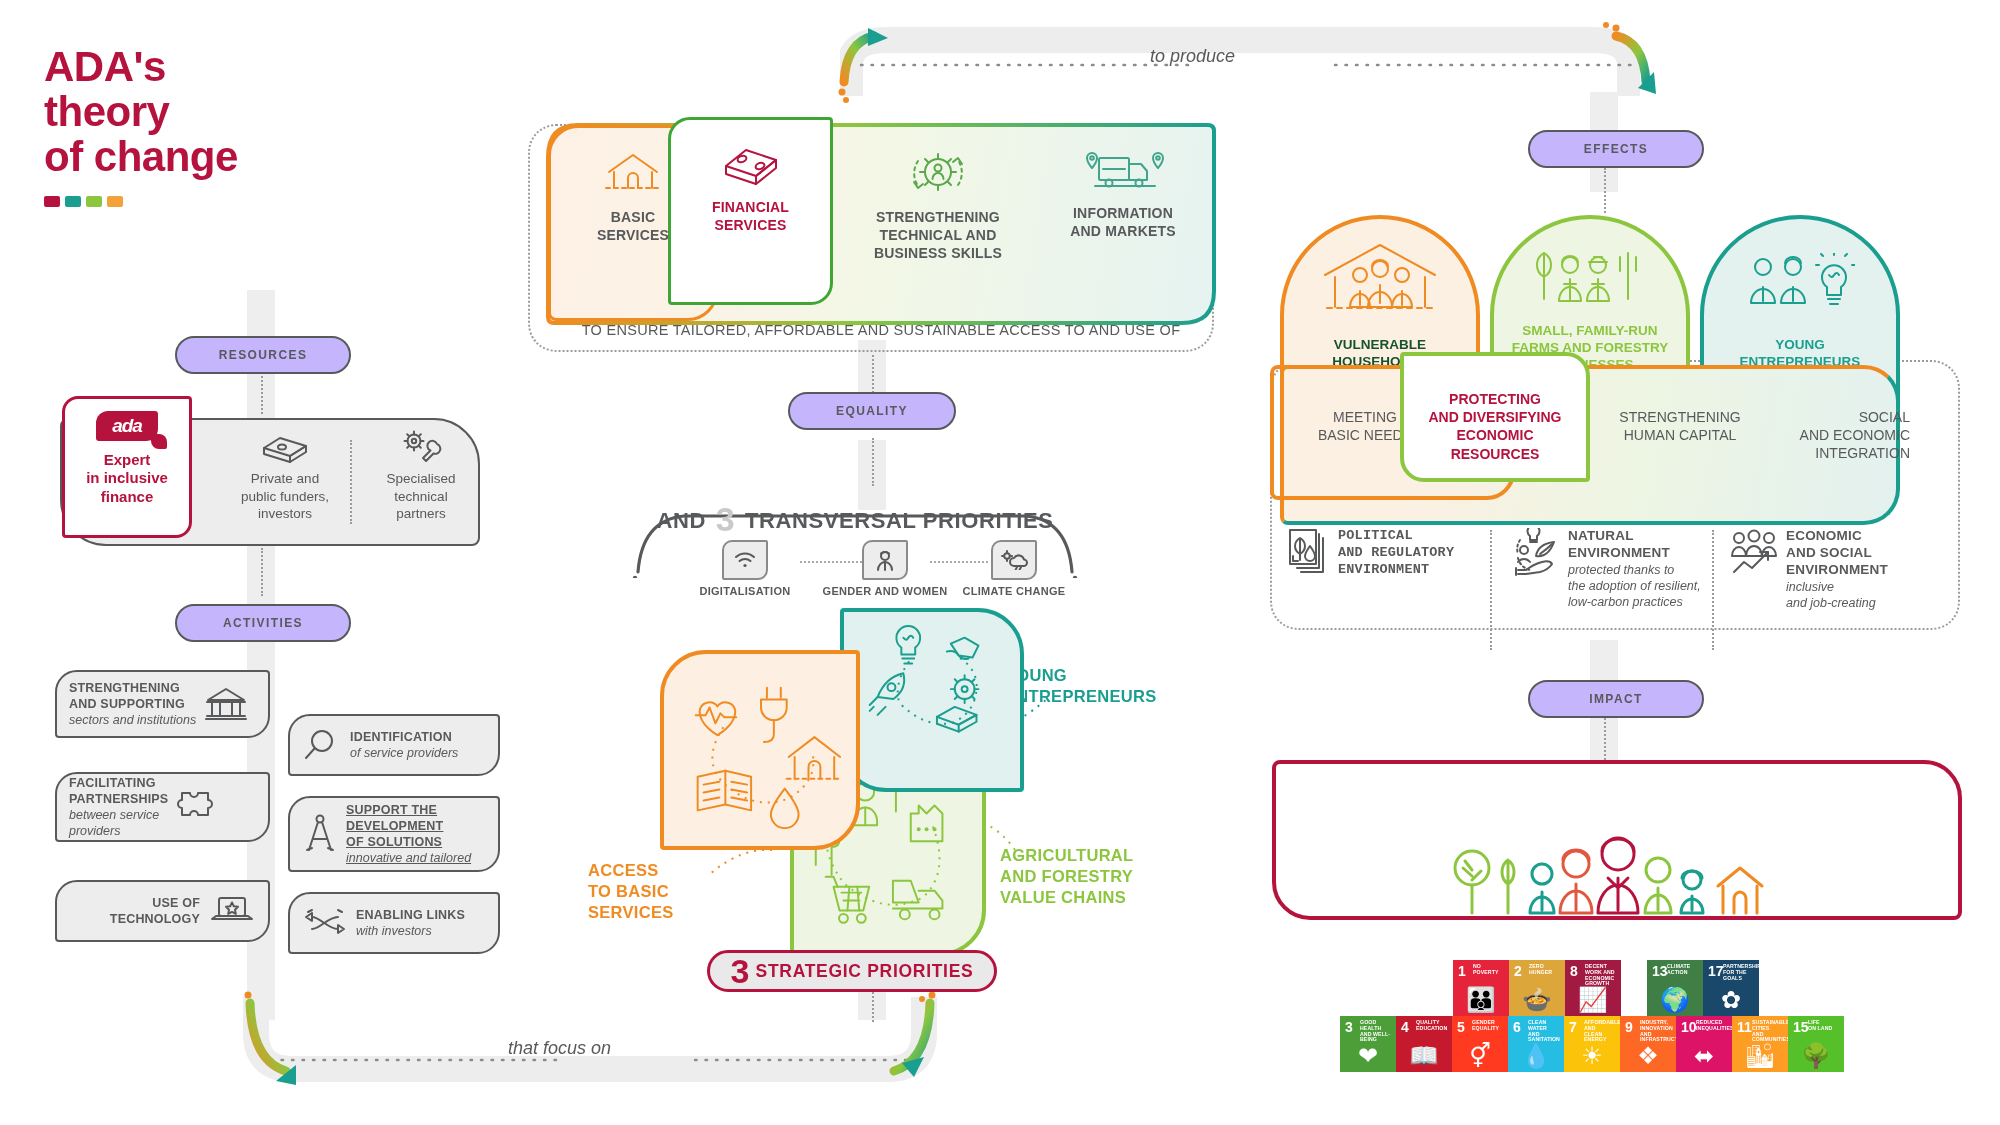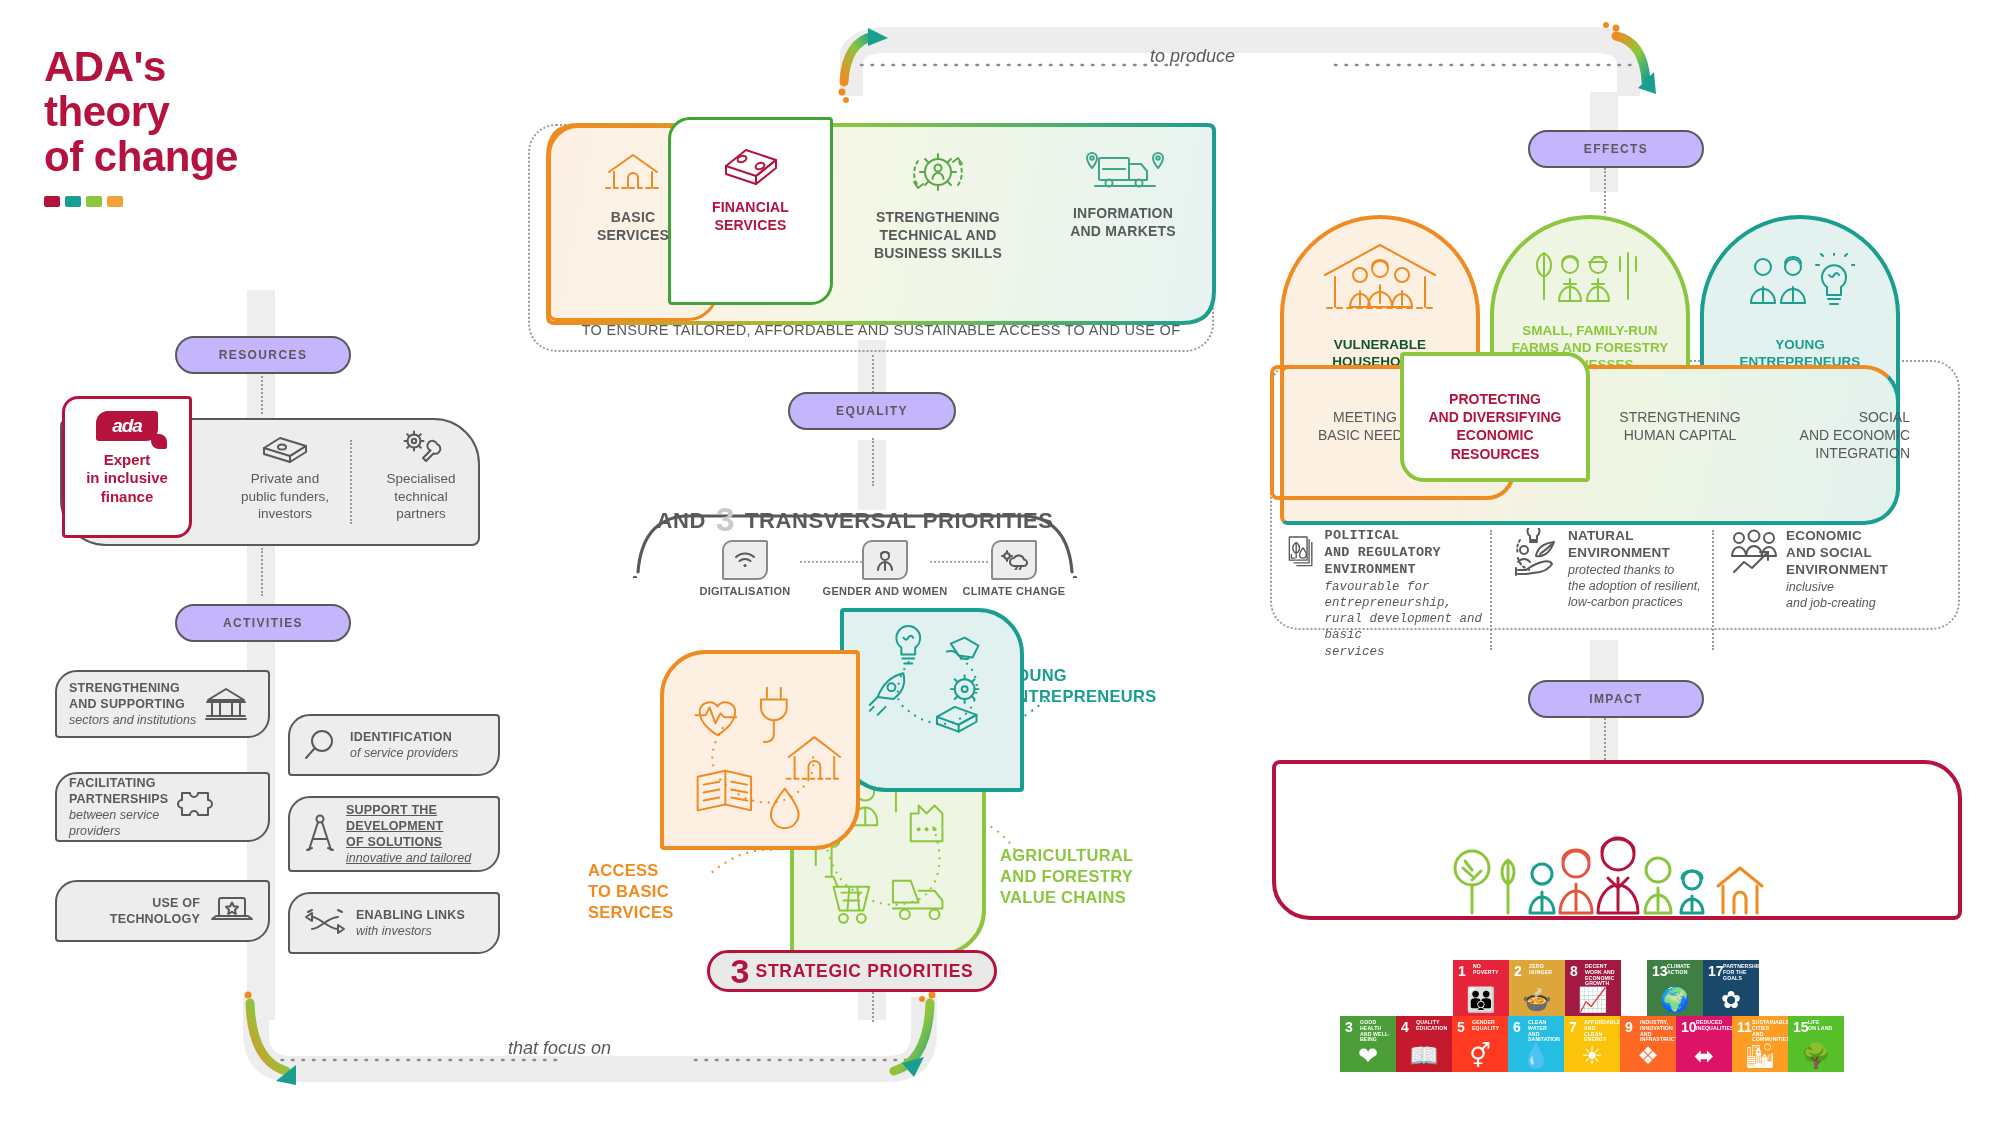--- a/index.html
+++ b/index.html
@@ -704,21 +704,20 @@
       <g class="stroke" stroke="#58595b" stroke-width="1.8">
         <rect x="2" y="2" width="26" height="34"></rect>
           <path d="M31,6 L31,40 L9,40 M35,10 L35,44 L13,44"></path>
         <path d="M12,10 q-5,3 -5,8 q0,5 5,8 q5,-3 5,-8 q0,-5 -5,-8 Z M12,10 l0,22"></path>
         <path d="M22,18 q-5,7 -5,10 a5,5 0 0,0 10,0 q0,-3 -5,-10 Z"></path>
         <path d="M5,28 l0,5 l5,0"></path>
       </g>
     </svg>
     <div class="t">
       <b>POLITICAL<br>AND REGULATORY<br>ENVIRONMENT</b>
-      <i>favourable for entrepreneurship,<br>rural development and basic<br>services</i>
     </div>
   </div>
 
   <div class="envCell" style="left:1512px;top:528px;width:190px;">
     <svg class="ico" width="48" height="48" viewBox="0 0 48 48">
       <g class="stroke" stroke="#58595b" stroke-width="1.8">
         <path d="M18,8 a6,6 0 1,1 7,0 l0,4 l-7,0 Z"></path>
           <path d="M18,14 l7,0"></path>
         <path d="M8,12 a16,16 0 0,0 -2,14" stroke-dasharray="2 3"></path>
         <path d="M6,30 a16,16 0 0,0 12,12" stroke-dasharray="2 3"></path>

